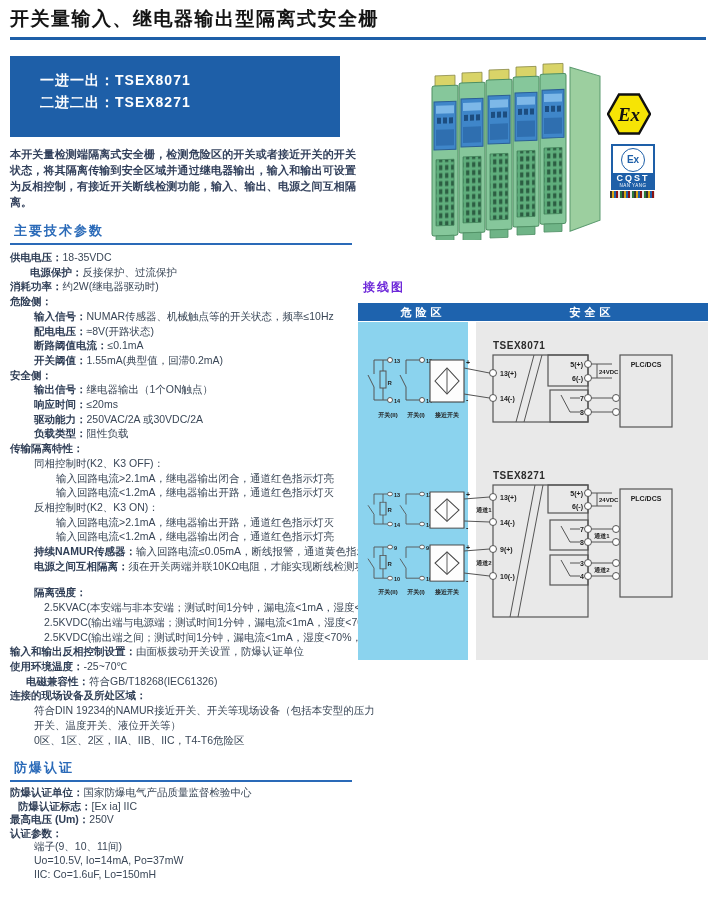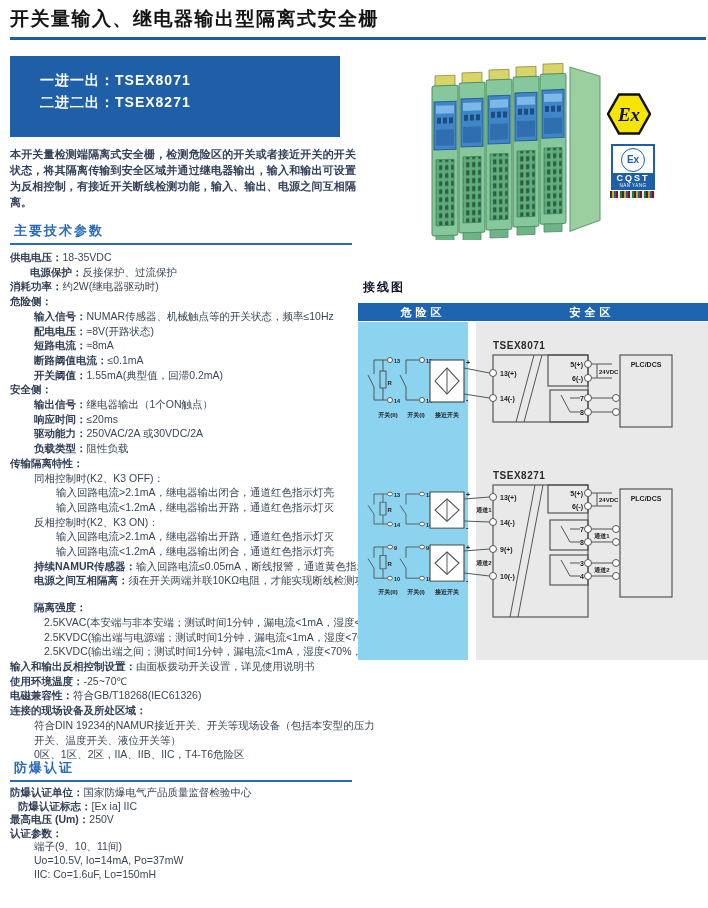--- a/index.html
+++ b/index.html
@@ -37,21 +37,21 @@
   .ex-hex{left:607px;top:93px;width:44px;height:42px;}
   .cqst{left:611px;top:144px;width:40px;height:42px;border:2px solid #1e5fa8;background:#fff;
     box-sizing:content-box;text-align:center;}
   .cqst-ex-circle{width:22px;height:22px;border:1.5px solid #1e5fa8;border-radius:50%;
     margin:2px auto 1px auto;font-size:10px;font-weight:bold;color:#1e5fa8;line-height:22px;}
   .cqst-band{background:#1e5fa8;color:#fff;height:17px;}
   .cqst-name{font-size:9px;font-weight:bold;letter-spacing:2px;line-height:10px;display:block;}
   .cqst-sub{font-size:4.5px;letter-spacing:0.5px;line-height:6px;display:block;}
   .pixel-strip{left:610px;top:191px;width:45px;height:7px;
     background:repeating-linear-gradient(90deg,#333 0 2px,#d9a514 2px 4px,#1e5fa8 4px 6px,#8a1111 6px 8px,#e5e5e5 8px 10px,#2a7a3b 10px 12px);}
-  .wiring-title{left:363px;top:279px;font-size:12px;font-weight:bold;color:#0f172a;letter-spacing:2px;}
+  .wiring-title{left:363px;top:279px;font-size:12px;font-weight:bold;color:#6d28d9;letter-spacing:2px;}
   .wh{top:303px;height:18px;background:#1e63ae;color:#ffffff;font-size:11px;font-weight:bold;
     text-align:center;line-height:18px;letter-spacing:4px;}
   .wh-hazard{left:358px;width:130px;}
   .wh-safe{left:476px;width:232px;}
   .wiring-svg{left:358px;top:322px;}
   
   .wire{stroke:#555;stroke-width:1;fill:none;}
   .box{fill:none;stroke:#555;stroke-width:1.2;}
   .whitebox{fill:#fdfdfd;stroke:#444;stroke-width:1.1;}
   .term{fill:#ffffff;stroke:#555;stroke-width:1;}
@@ -77,44 +77,43 @@
 <div class="abs sec-title tech-title">主要技术参数</div>
 <div class="abs sec-rule tech-rule"></div>
 <div class="abs lines tech-lines">
 
 <div class="pline" style="padding-left: 0px;"><span class="plabel">供电电压：</span><span class="pvalue">18-35VDC</span></div>
     <div class="pline" style="padding-left: 0px; margin-left: 20px;"><span class="plabel">电源保护：</span><span class="pvalue">反接保护、过流保护</span></div>
     <div class="pline" style="padding-left: 0px;"><span class="plabel">消耗功率：</span><span class="pvalue">约2W(继电器驱动时)</span></div>
     <div class="pline" style="padding-left: 0px;"><span class="plabel">危险侧：</span><span class="pvalue"></span></div>
     <div class="pline" style="padding-left: 24px;"><span class="plabel">输入信号：</span><span class="pvalue">NUMAR传感器、机械触点等的开关状态，频率≤10Hz</span></div>
     <div class="pline" style="padding-left: 24px;"><span class="plabel">配电电压：</span><span class="pvalue">≈8V(开路状态)</span></div>
-    <div class="pline" style="padding-left: 24px;"><span class="plabel">短路电流：</span><span class="pvalue">≈8mA</span></div>
     <div class="pline" style="padding-left: 24px;"><span class="plabel">断路阈值电流：</span><span class="pvalue">≤0.1mA</span></div>
     <div class="pline" style="padding-left: 24px;"><span class="plabel">开关阈值：</span><span class="pvalue">1.55mA(典型值，回滞0.2mA)</span></div>
     <div class="pline" style="padding-left: 0px;"><span class="plabel">安全侧：</span><span class="pvalue"></span></div>
     <div class="pline" style="padding-left: 24px;"><span class="plabel">输出信号：</span><span class="pvalue">继电器输出（1个ON触点）</span></div>
     <div class="pline" style="padding-left: 24px;"><span class="plabel">响应时间：</span><span class="pvalue">≤20ms</span></div>
     <div class="pline" style="padding-left: 24px;"><span class="plabel">驱动能力：</span><span class="pvalue">250VAC/2A 或30VDC/2A</span></div>
     <div class="pline" style="padding-left: 24px;"><span class="plabel">负载类型：</span><span class="pvalue">阻性负载</span></div>
     <div class="pline" style="padding-left: 0px;"><span class="plabel">传输隔离特性：</span><span class="pvalue"></span></div>
     <div class="pline" style="padding-left: 24px;"><span class="plabel"></span><span class="pvalue">同相控制时(K2、K3 OFF)：</span></div>
     <div class="pline" style="padding-left: 46px;"><span class="plabel"></span><span class="pvalue">输入回路电流&gt;2.1mA，继电器输出闭合，通道红色指示灯亮</span></div>
     <div class="pline" style="padding-left: 46px;"><span class="plabel"></span><span class="pvalue">输入回路电流&lt;1.2mA，继电器输出开路，通道红色指示灯灭</span></div>
     <div class="pline" style="padding-left: 24px;"><span class="plabel"></span><span class="pvalue">反相控制时(K2、K3 ON)：</span></div>
     <div class="pline" style="padding-left: 46px;"><span class="plabel"></span><span class="pvalue">输入回路电流&gt;2.1mA，继电器输出开路，通道红色指示灯灭</span></div>
     <div class="pline" style="padding-left: 46px;"><span class="plabel"></span><span class="pvalue">输入回路电流&lt;1.2mA，继电器输出闭合，通道红色指示灯亮</span></div>
     <div class="pline" style="padding-left: 24px;"><span class="plabel">持续NAMUR传感器：</span><span class="pvalue">输入回路电流≤0.05mA，断线报警，通道黄色指示灯亮</span></div>
     <div class="pline" style="padding-left: 24px;"><span class="plabel">电源之间互相隔离：</span><span class="pvalue">须在开关两端并联10KΩ电阻，才能实现断线检测功能</span></div>
     <div class="pline" style="padding-left: 24px; margin-top: 12px;"><span class="plabel">隔离强度：</span><span class="pvalue"></span></div>
     <div class="pline" style="padding-left: 34px;"><span class="plabel"></span><span class="pvalue">2.5KVAC(本安端与非本安端；测试时间1分钟，漏电流&lt;1mA，湿度&lt;70%)</span></div>
     <div class="pline" style="padding-left: 34px;"><span class="plabel"></span><span class="pvalue">2.5KVDC(输出端与电源端；测试时间1分钟，漏电流&lt;1mA，湿度&lt;70%)</span></div>
     <div class="pline" style="padding-left: 34px;"><span class="plabel"></span><span class="pvalue">2.5KVDC(输出端之间；测试时间1分钟，漏电流&lt;1mA，湿度&lt;70%，仅TSEX8271)</span></div>
-    <div class="pline" style="padding-left: 0px;"><span class="plabel">输入和输出反相控制设置：</span><span class="pvalue">由面板拨动开关设置，详见使用说明书</span></div>
+    <div class="pline" style="padding-left: 0px;"><span class="plabel">输入和输出反相控制设置：</span><span class="pvalue">由面板拨动开关设置，防爆认证单位</span></div>
     <div class="pline" style="padding-left: 0px;"><span class="plabel">使用环境温度：</span><span class="pvalue">-25~70℃</span></div>
-    <div class="pline" style="padding-left: 0px;"><span class="plabel">电磁兼容性：</span><span class="pvalue">符合GB/T18268(IEC61326)</span></div>
+    <div class="pline" style="padding-left: 0px; margin-left: 16px;"><span class="plabel">电磁兼容性：</span><span class="pvalue">符合GB/T18268(IEC61326)</span></div>
     <div class="pline" style="padding-left: 0px;"><span class="plabel">连接的现场设备及所处区域：</span><span class="pvalue"></span></div>
     <div class="pline" style="padding-left: 24px;"><span class="plabel"></span><span class="pvalue">符合DIN 19234的NAMUR接近开关、开关等现场设备（包括本安型的压力</span></div>
     <div class="pline" style="padding-left: 24px;"><span class="plabel"></span><span class="pvalue">开关、温度开关、液位开关等）</span></div>
     <div class="pline" style="padding-left: 24px;"><span class="plabel"></span><span class="pvalue">0区、1区、2区，IIA、IIB、IIC，T4-T6危险区</span></div>
   </div>
 
 <div class="abs sec-title cert-title">防爆认证</div>
 <div class="abs sec-rule cert-rule"></div>
 <div class="abs lines cert-lines">
 

